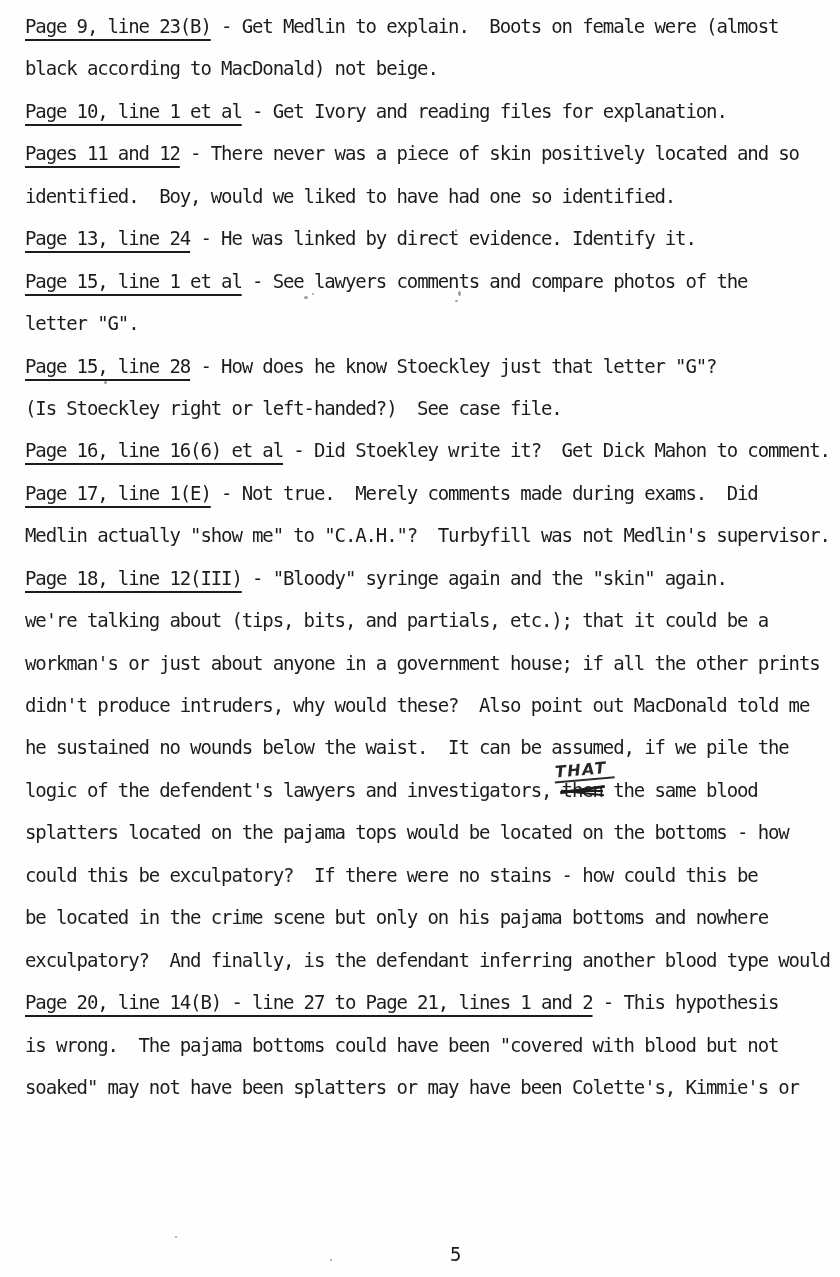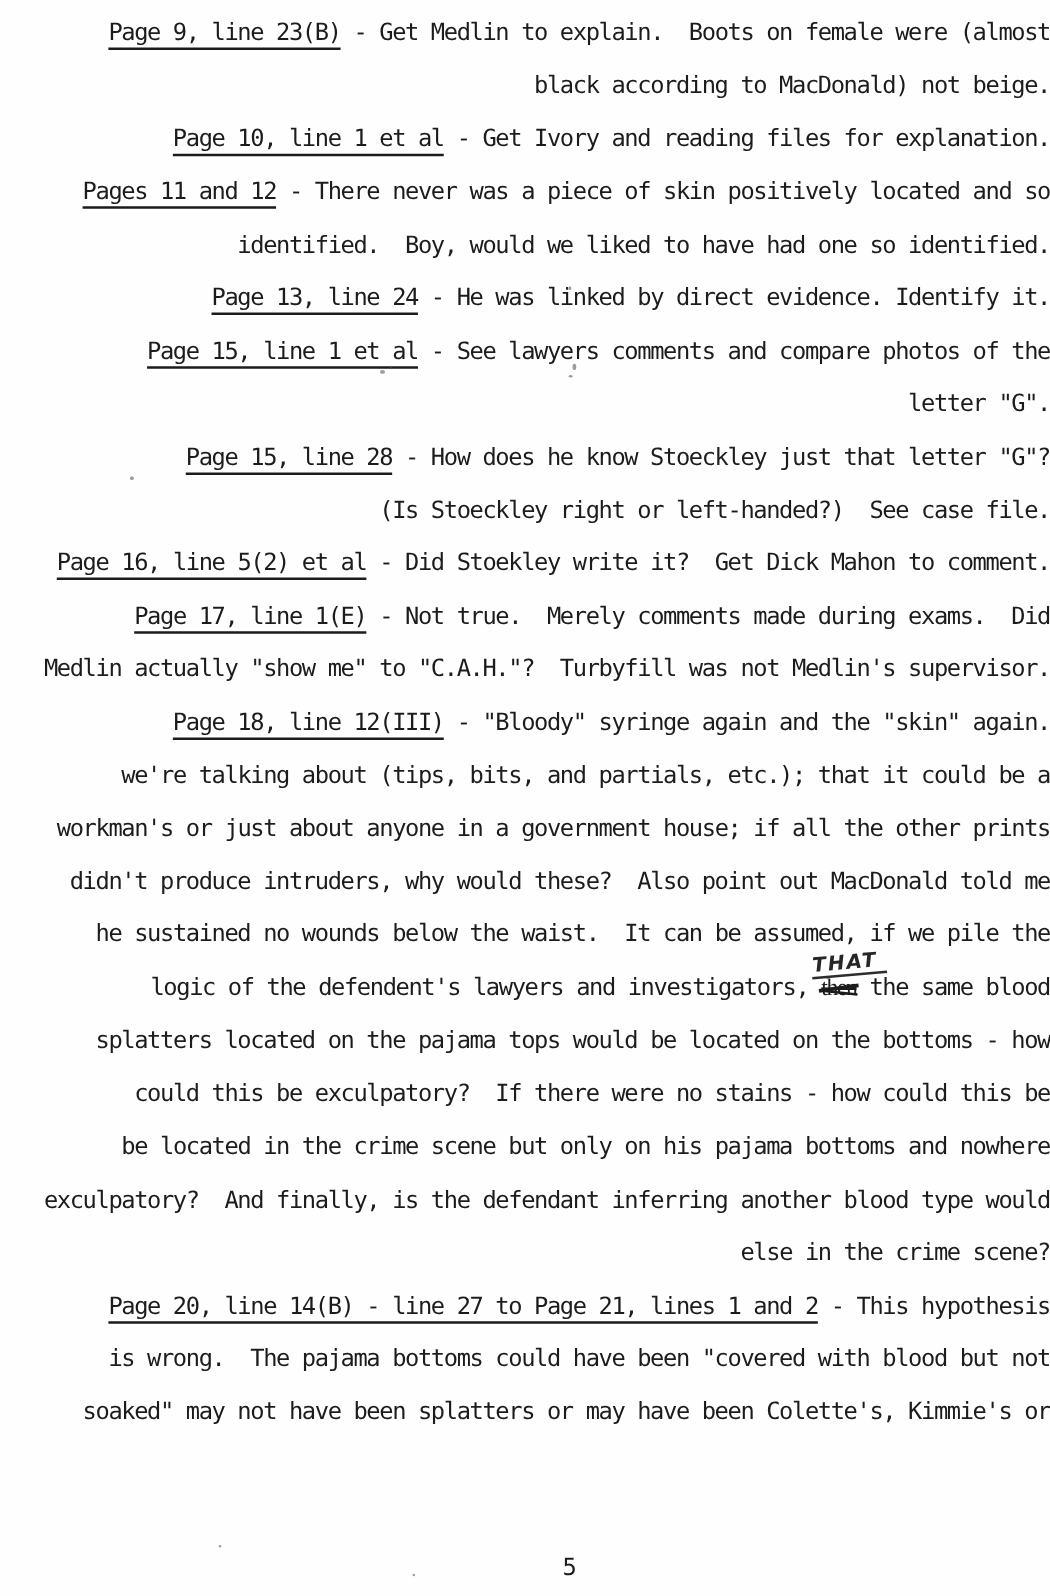--- a/index.html
+++ b/index.html
@@ -22,33 +22,31 @@
     top: 5px;
     left: 25px;
     right: 0;
     font-size: 19px;
     letter-spacing: -1.12px;
     line-height: 42.45px;
   }
   .line {
     height: 42.45px;
     white-space: pre;
-    text-align: right;
   }
   .underline {
     text-decoration: underline;
     text-underline-offset: 6px;
     text-decoration-thickness: 2px;
   }
   .strike {
     display: inline-block;
     position: relative;
     text-decoration: line-through;
     text-decoration-thickness: 2px;
-    font-family: Liberation Serif, serif;
   }
   .strike::before {
     content: "";
     position: absolute;
     left: -2px;
     right: -2px;
     top: 19px;
     border-top: 3px solid #1c1c1c;
     transform: rotate(-8deg);
   }
@@ -103,34 +101,33 @@
       <div class="line"><span class="underline">Page 9, line 23(B)</span><span> - Get Medlin to explain.  Boots on female were (almost</span></div>
       <div class="line"><span>black according to MacDonald) not beige.</span></div>
       <div class="line"><span class="underline">Page 10, line 1 et al</span><span> - Get Ivory and reading files for explanation.</span></div>
       <div class="line"><span class="underline">Pages 11 and 12</span><span> - There never was a piece of skin positively located and so</span></div>
       <div class="line"><span>identified.  Boy, would we liked to have had one so identified.</span></div>
       <div class="line"><span class="underline">Page 13, line 24</span><span> - He was linked by direct evidence. Identify it.</span></div>
       <div class="line"><span class="underline">Page 15, line 1 et al</span><span> - See lawyers comments and compare photos of the</span></div>
       <div class="line"><span>letter "G".</span></div>
       <div class="line"><span class="underline">Page 15, line 28</span><span> - How does he know Stoeckley just that letter "G"?</span></div>
       <div class="line"><span>(Is Stoeckley right or left-handed?)  See case file.</span></div>
-      <div class="line"><span class="underline">Page 16, line 5(2) et al</span><span> - Did Stoekley write it?  Get Dick Mahon to comment.</span></div>
+      <div class="line"><span class="underline">Page 16, line 16(6) et al</span><span> - Did Stoekley write it?  Get Dick Mahon to comment.</span></div>
       <div class="line"><span class="underline">Page 17, line 1(E)</span><span> - Not true.  Merely comments made during exams.  Did</span></div>
       <div class="line"><span>Medlin actually "show me" to "C.A.H."?  Turbyfill was not Medlin's supervisor.</span></div>
       <div class="line"><span class="underline">Page 18, line 12(III)</span><span> - "Bloody" syringe again and the "skin" again.</span></div>
       <div class="line"><span>we're talking about (tips, bits, and partials, etc.); that it could be a</span></div>
       <div class="line"><span>workman's or just about anyone in a government house; if all the other prints</span></div>
       <div class="line"><span>didn't produce intruders, why would these?  Also point out MacDonald told me</span></div>
       <div class="line"><span>he sustained no wounds below the waist.  It can be assumed, if we pile the</span></div>
       <div class="line"><span>logic of the defendent's lawyers and investigators, </span><span class="annot-wrap"><span class="handwritten">THAT</span><span class="strike">then</span></span><span> the same blood</span></div>
       <div class="line"><span>splatters located on the pajama tops would be located on the bottoms - how</span></div>
       <div class="line"><span>could this be exculpatory?  If there were no stains - how could this be</span></div>
       <div class="line"><span>be located in the crime scene but only on his pajama bottoms and nowhere</span></div>
       <div class="line"><span>exculpatory?  And finally, is the defendant inferring another blood type would</span></div>
-      <div class="line"><span>else in the crime scene?</span></div>
       <div class="line"><span class="underline">Page 20, line 14(B) - line 27 to Page 21, lines 1 and 2</span><span> - This hypothesis</span></div>
       <div class="line"><span>is wrong.  The pajama bottoms could have been "covered with blood but not</span></div>
       <div class="line"><span>soaked" may not have been splatters or may have been Colette's, Kimmie's or</span></div>
     </div>
 
   <div class="page-number">5</div>
 
   <div class="speck" style="left:304px; top:296px; width:4px; height:3px;"></div>
   <div class="speck" style="left:312px; top:293px; width:2px; height:2px;"></div>
   <div class="speck" style="left:458px; top:291px; width:3px; height:5px;"></div>

